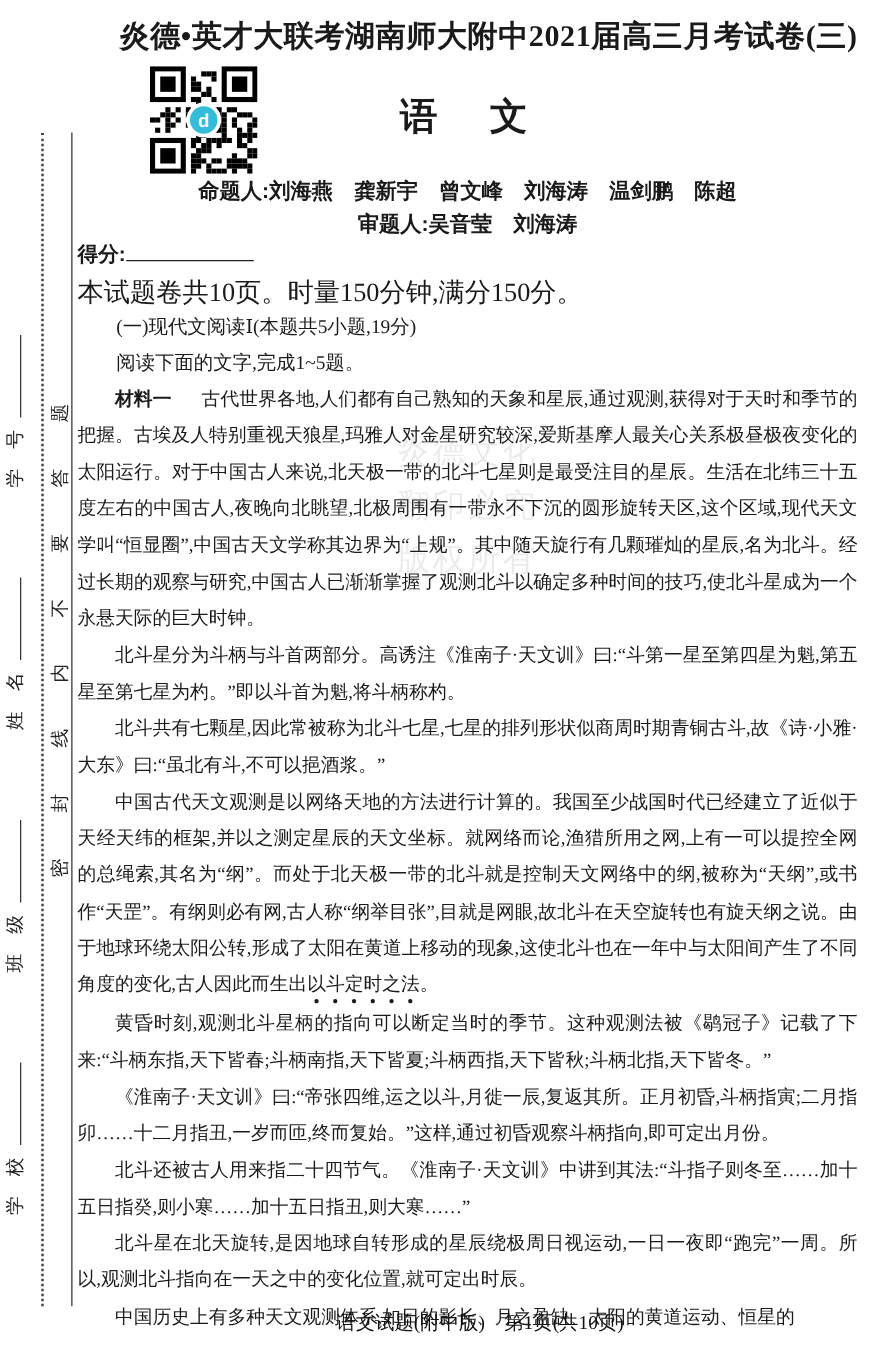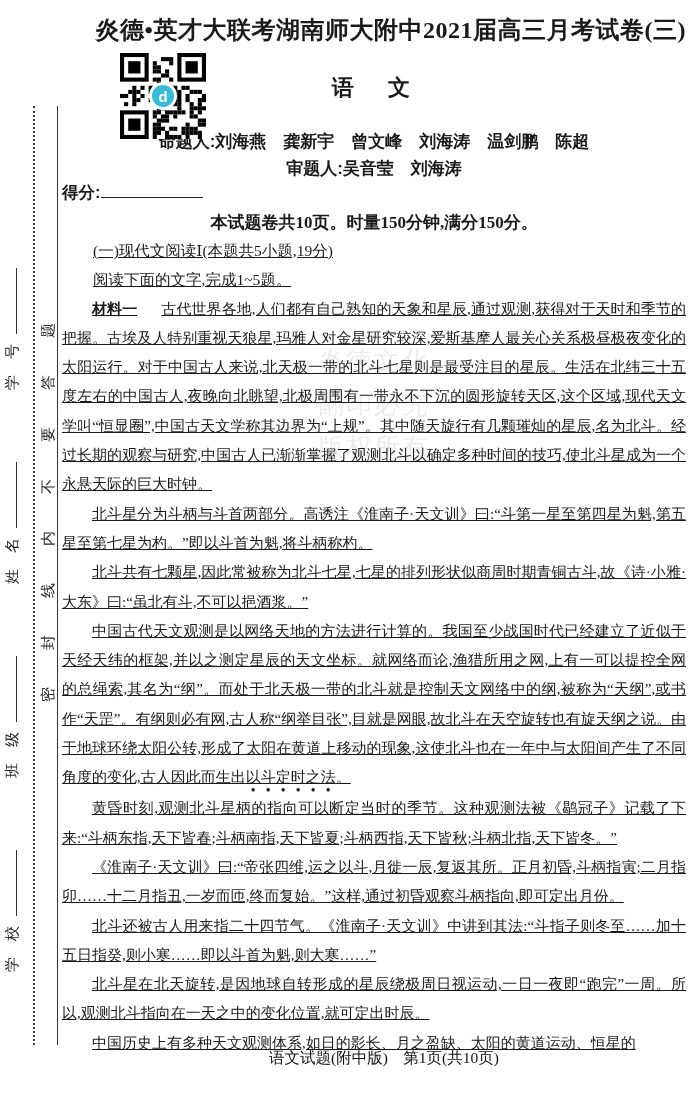--- a/index.html
+++ b/index.html
@@ -54,44 +54,44 @@
   }
   .exam-title {
     text-align:right; font-size:24px; line-height:32px; font-weight:bold;
     font-family:"Liberation Serif","DejaVu Serif",serif;
     letter-spacing:0.5px; white-space:nowrap;
   }
   .qr-wrap { position:absolute; left:58px; top:53px; width:86px; height:86px; }
   .subject {
     margin-top:27px; text-align:center;
     font-family:"Liberation Sans","DejaVu Sans",sans-serif;
-    font-size:22px; font-weight:bold; letter-spacing:6px;
+    font-size:30px; font-weight:bold; letter-spacing:6px;
   }
   .people-line {
     text-align:center; font-family:"Liberation Sans","DejaVu Sans",sans-serif;
     font-size:17px; font-weight:bold; line-height:27px;
   }
   .setters { margin-top:25px; }
   .score-row {
     text-align:left; font-family:"Liberation Sans","DejaVu Sans",sans-serif;
     font-size:16.5px; font-weight:bold; height:24px; padding-right:6px;
     margin-top:0px;
   }
   .score-blank {
     display:inline-block; width:102px; height:16px;
     border-bottom:1.4px solid #222;
   }
-  .note { text-align:center; font-size:17px; margin-top:4px; line-height:26px;font-weight:bold; }
+  .note { font-size:21px; margin-top:4px; line-height:26px; }
 
   .section-heading {
     font-family:"Liberation Sans","DejaVu Sans",sans-serif;
     font-size:16.5px; font-weight:bold; margin-top:11px; line-height:29px;
   }
   .reading { font-size:15px; line-height:29.3px; text-align:justify; }
-  .reading p { text-indent:2em;text-decoration:underline; }
+  .reading p { text-indent:2em; }
   .intro-line { text-indent:2em; font-size:15.5px; }
   .material-label { font-weight:bold; margin-right:1.6em; font-style:normal; }
   .em-dots {
     -webkit-text-emphasis:filled circle #1a1a1a;
     -webkit-text-emphasis-position:under right;
     text-emphasis:filled circle #1a1a1a;
     text-emphasis-position:under right;
     margin-top:44px;
   }
   .footer {
@@ -280,19 +280,19 @@
 
     <p><span class="material-label">材料一</span><span>古代世界各地,人们都有自己熟知的天象和星辰,通过观测,获得对于天时和季节的把握。古埃及人特别重视天狼星,玛雅人对金星研究较深,爱斯基摩人最关心关系极昼极夜变化的太阳运行。对于中国古人来说,北天极一带的北斗七星则是最受注目的星辰。生活在北纬三十五度左右的中国古人,夜晚向北眺望,北极周围有一带永不下沉的圆形旋转天区,这个区域,现代天文学叫“恒显圈”,中国古天文学称其边界为“上规”。其中随天旋行有几颗璀灿的星辰,名为北斗。经过长期的观察与研究,中国古人已渐渐掌握了观测北斗以确定多种时间的技巧,使北斗星成为一个永悬天际的巨大时钟。</span></p>
 
     <p>北斗星分为斗柄与斗首两部分。高诱注《淮南子·天文训》曰:“斗第一星至第四星为魁,第五星至第七星为杓。”即以斗首为魁,将斗柄称杓。</p>
     <p>北斗共有七颗星,因此常被称为北斗七星,七星的排列形状似商周时期青铜古斗,故《诗·小雅·大东》曰:“虽北有斗,不可以挹酒浆。”</p>
 
     <p><span>中国古代天文观测是以网络天地的方法进行计算的。我国至少战国时代已经建立了近似于天经天纬的框架,并以之测定星辰的天文坐标。就网络而论,渔猎所用之网,上有一可以提控全网的总绳索,其名为“纲”。而处于北天极一带的北斗就是控制天文网络中的纲,被称为“天纲”,或书作“天罡”。有纲则必有网,古人称“纲举目张”,目就是网眼,故北斗在天空旋转也有旋天纲之说。由于地球环绕太阳公转,形成了太阳在黄道上移动的现象,这使北斗也在一年中与太阳间产生了不同角度的变化,古人因此而生出</span><span class="em-dots">以斗定时之法</span><span>。</span></p>
 
     <p>黄昏时刻,观测北斗星柄的指向可以断定当时的季节。这种观测法被《鹖冠子》记载了下来:“斗柄东指,天下皆春;斗柄南指,天下皆夏;斗柄西指,天下皆秋;斗柄北指,天下皆冬。”</p>
     <p>《淮南子·天文训》曰:“帝张四维,运之以斗,月徙一辰,复返其所。正月初昏,斗柄指寅;二月指卯……十二月指丑,一岁而匝,终而复始。”这样,通过初昏观察斗柄指向,即可定出月份。</p>
-    <p>北斗还被古人用来指二十四节气。《淮南子·天文训》中讲到其法:“斗指子则冬至……加十五日指癸,则小寒……即以斗首为魁,则大寒……”</p>
+    <p>北斗还被古人用来指二十四节气。《淮南子·天文训》中讲到其法:“斗指子则冬至……加十五日指癸,则小寒……加十五日指丑,则大寒……”</p>
     <p>北斗星在北天旋转,是因地球自转形成的星辰绕极周日视运动,一日一夜即“跑完”一周。所以,观测北斗指向在一天之中的变化位置,就可定出时辰。</p>
     <p>中国历史上有多种天文观测体系,如日的影长、月之盈缺、太阳的黄道运动、恒星的</p>
   </div>
 </div>
 
 <div class="footer">语文试题(附中版)　第1页(共10页)</div>
 
 </body></html>

